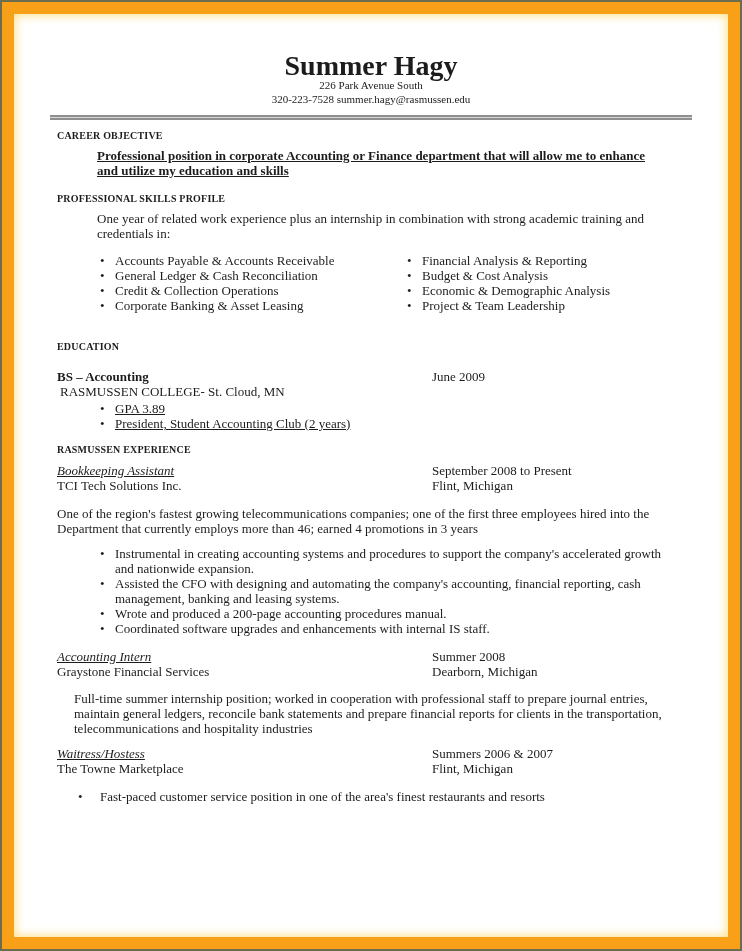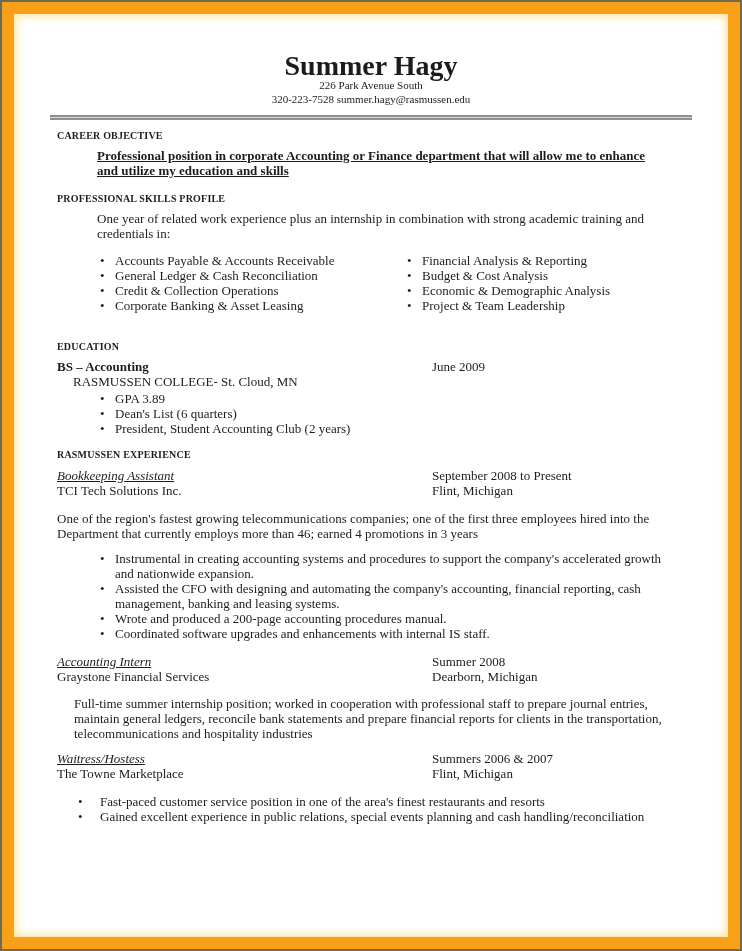--- a/index.html
+++ b/index.html
@@ -58,25 +58,25 @@
   ul { list-style: none; margin: 12px; padding: 0; }
   li { position: relative; padding-left: 15px; }
   li::before { content: "\2022"; position: absolute; left: 0; top: 0; }
 
   .skills-cols { display: flex; margin-top: 0; }
   .skills-col1 { margin-left: 50px; width: 283px; }
   .skills-col2 { flex: 1; }
 
   .row { display: flex; margin-left: 7px; }
   .row .left { width: 375px; flex: 0 0 375px; }
-  .row-degree { margin-top: 5px; }
+  .row-degree { margin-top: 15px; }
   .bold { font-weight: bold; }
   .italic { font-style: italic; text-decoration: underline; }
-  .school { margin-left: 23px; }
-  .edu-bullets { margin: 2px 0 0 50px; }
+  .school { margin-left: 10px; }
+  .edu-bullets { margin: 2px 0 0 50px; text-decoration: underline; }
 
   .row-job { margin-top: 6px; }
   .row-job2 { margin-top: 13px; }
   .row-job3 { margin-top: 10px; }
   .summary  { margin: 13px 0 0 7px; max-width: 635px; }
   .summary2 { margin: 12px 0 0 24px; max-width: 635px; }
   .job-bullets { margin: 10px 0 0 50px; max-width: 580px; }
   .job3-bullets { margin: 13px 0 0 28px; max-width: 600px; }
   .job3-bullets li { padding-left: 22px; }
 </style>
@@ -121,21 +121,20 @@
 
       <section>
         <h2 class="h2-education">EDUCATION</h2>
         <div class="row row-degree">
           <span class="left bold">BS – Accounting</span>
           <span>June 2009</span>
         </div>
         <div class="school">RASMUSSEN COLLEGE- St. Cloud, MN</div>
         <ul class="edu-bullets">
           <li>GPA 3.89</li>
-          <li>Dean's List (6 quarters)</li>
           <li>President, Student Accounting Club (2 years)</li>
         </ul>
       </section>
 
       <section>
         <h2 class="h2-employment">RASMUSSEN EXPERIENCE</h2>
 
         <div>
           <div class="row row-job">
             <span class="left italic">Bookkeeping Assistant</span>
@@ -170,20 +169,19 @@
           <div class="row row-job3">
             <span class="left italic">Waitress/Hostess</span>
             <span>Summers 2006 &amp; 2007</span>
           </div>
           <div class="row">
             <span class="left">The Towne Marketplace</span>
             <span>Flint, Michigan</span>
           </div>
           <ul class="job3-bullets">
             <li>Fast-paced customer service position in one of the area's finest restaurants and resorts</li>
-            <li>Gained excellent experience in public relations, special events planning and cash handling/reconciliation</li>
           </ul>
         </div>
       </section>
 
     </div>
   </div>
 </div>
 
 </body></html>

